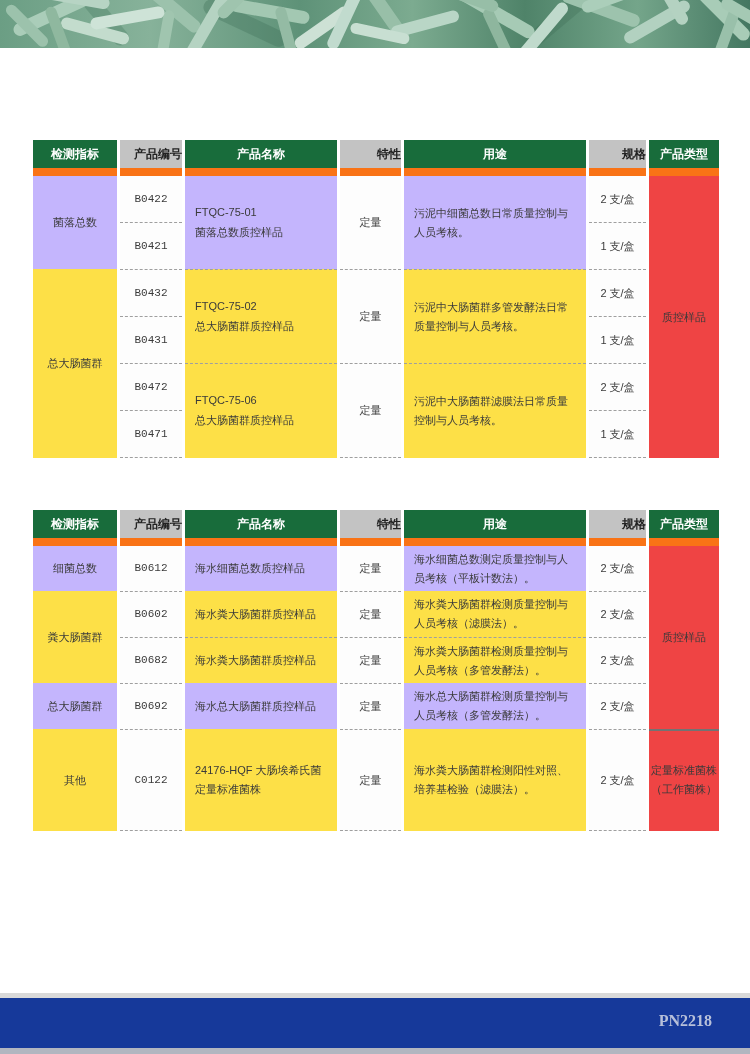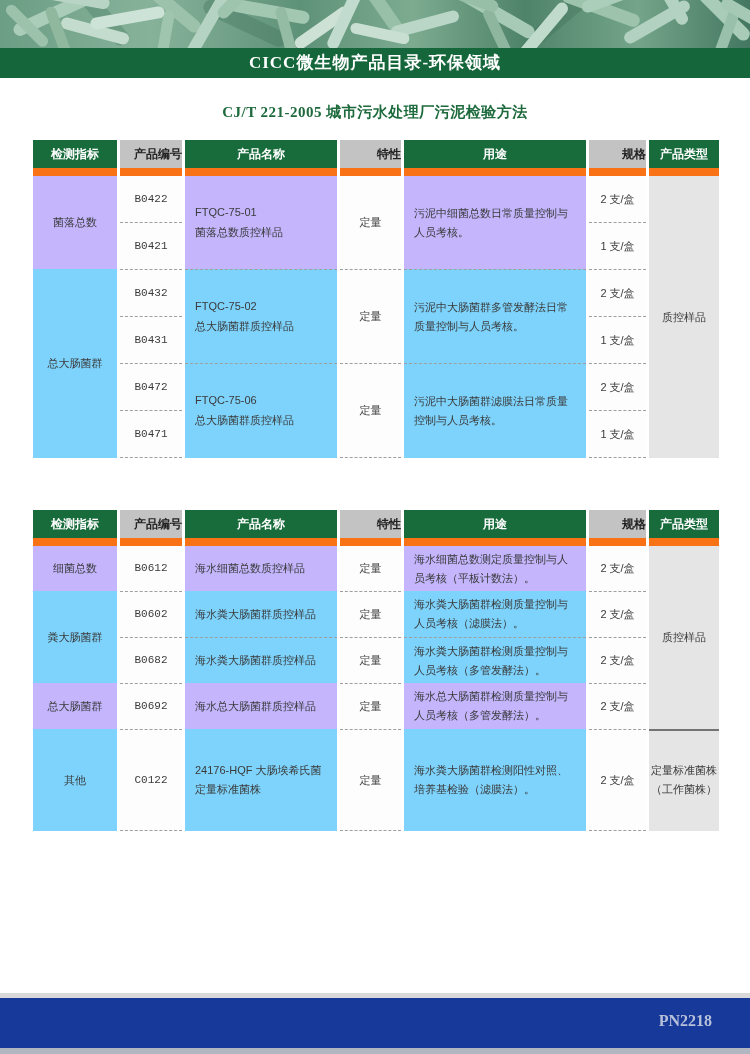--- a/index.html
+++ b/index.html
@@ -27,22 +27,22 @@
             table-layout:fixed;}
   table.cat.tb1{top:140px;}
   table.cat.tb2{top:510px;}
   .cat th{height:28px;font-size:12px;font-weight:bold;padding:0;text-align:center;
           vertical-align:middle;border-bottom:8px solid #f97316;}
   th.hg{background:#186c3b;color:#ffffff;}
   th.hr{background:#c3c3c3;color:#222222;text-align:right;}
   .cat td{padding:0;font-size:11px;color:#3a3a3a;vertical-align:middle;text-align:center;
           background:#fdfdfd;line-height:1.7;}
   td.bgA{background:#c4b5fd;}          
-  td.bgB{background:#7dd3fc;margin-top:28px;}          
-  td.bgT{background:#e5e5e5;}          
+  td.bgB{background:#fde047;margin-top:28px;}          
+  td.bgT{background:#ef4444;}          
   td.lft{text-align:left;padding-left:10px;padding-right:8px;}
   td.code{font-family:Liberation Mono, monospace;}
   td.dt{border-top:1px dashed #9f9f9f;}
   td.db{border-bottom:1px dashed #9f9f9f;}
   td.wt{border-top:2px solid #737373;font-family:Liberation Mono, monospace;}
   tr.r46 td{height:46px;}
   tr.r45 td{height:45px;}
   tr.r100 td{height:100px;}
   .nm div{line-height:1.8;}
 
@@ -101,25 +101,21 @@
         <rect x="640" y="-8" width="60" height="12" rx="6" fill="#b4d2c1" transform="rotate(60,670,-2)"></rect>
         <rect x="90" y="12" width="75" height="12" rx="6" fill="#cee3d7" transform="rotate(-10,127,18)"></rect>
         <rect x="430" y="-10" width="70" height="12" rx="6" fill="#97bea7" transform="rotate(20,465,-4)"></rect>
         <rect x="718" y="10" width="60" height="12" rx="6" fill="#a5c9b4" transform="rotate(30,748,16)"></rect>
         <rect x="0" y="20" width="55" height="11" rx="5.5" fill="#9cc2ac" transform="rotate(45,27,25)"></rect>
         <rect x="310" y="10" width="72" height="12" rx="6" fill="#c1dbce" transform="rotate(-65,346,16)"></rect>
       </g>
     </svg>
   </div>
 
-  <div class="banner">
-    <span>CICC微生物产品目录-环保领域</span>
-  </div>
-
-  <div class="sec-title t1">CJ/T 221-2005 城市污水处理厂污泥检验方法</div>
+
 
   <table class="cat tb1">
     <colgroup>
       <col style="width:84px">
         <col style="width:62px">
         <col style="width:152px">
       <col style="width:61px">
         <col style="width:182px">
         <col style="width:57px">
         <col style="width:70px">

